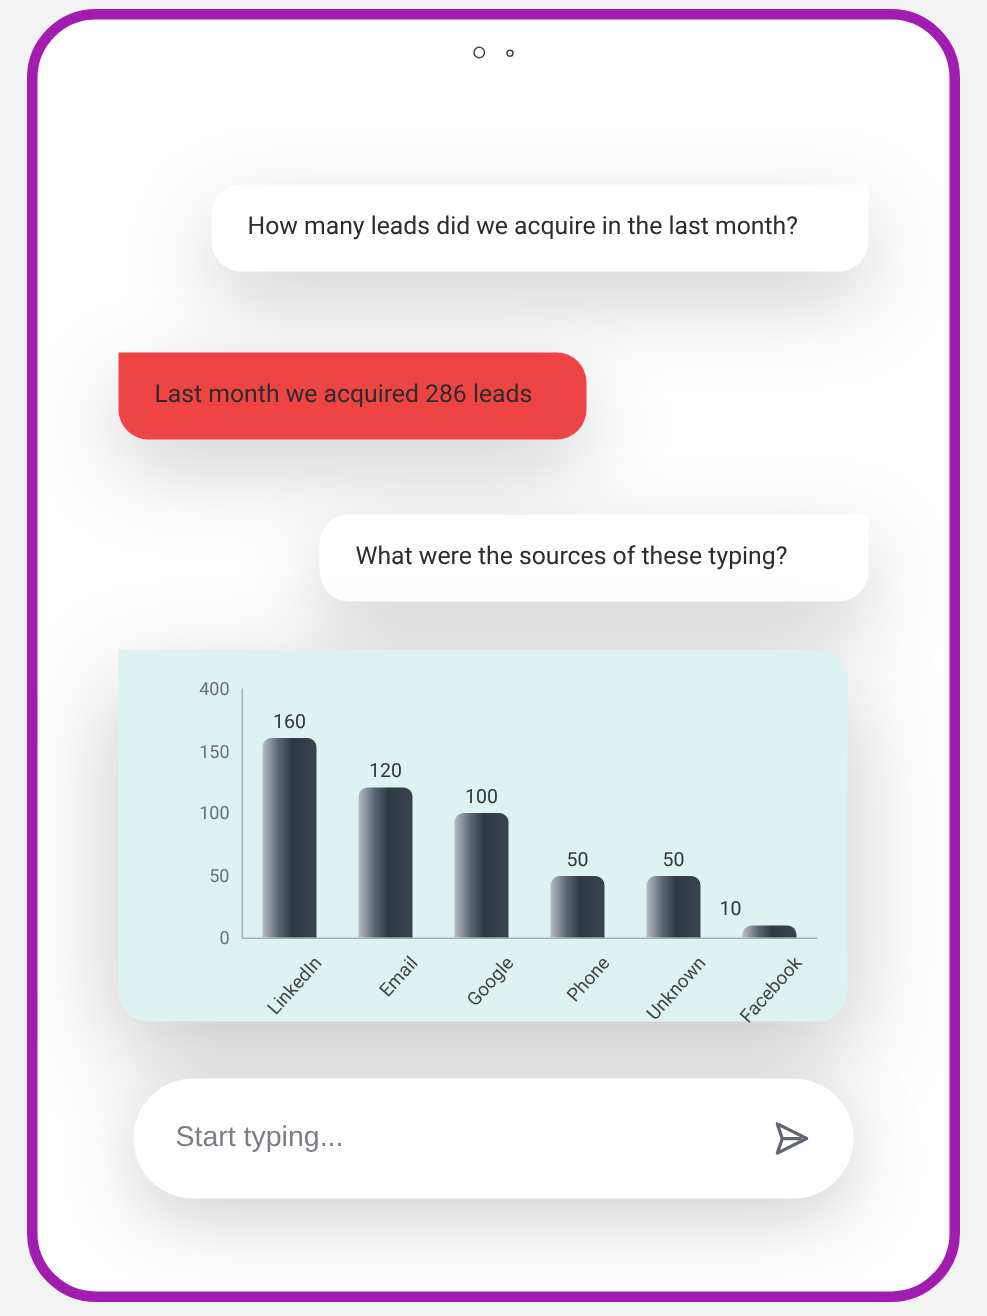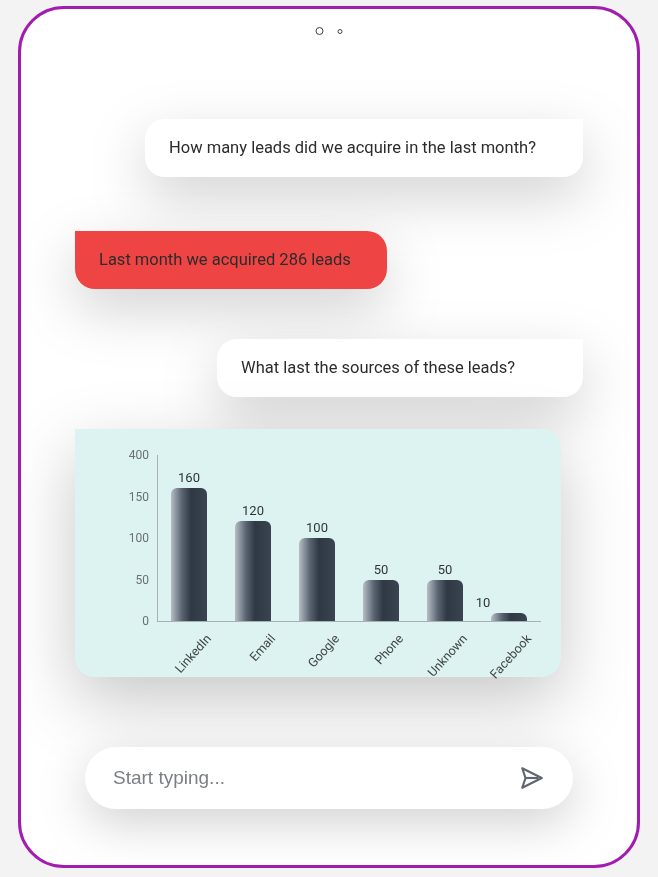--- a/index.html
+++ b/index.html
@@ -7,21 +7,21 @@
     margin: 0; padding: 0;
     width: 658px; height: 877px;
     background: #f3f3f3;
     font-family: -apple-system, BlinkMacSystemFont, "Segoe UI", Roboto, Arial, sans-serif;
   }
   .device {
     position: absolute;
     left: 18px; top: 6px;
     width: 622px; height: 862px;
     background: #ffffff;
-    border: 3px solid #a21caf;
+    border: 7px solid #a21caf;
     border-radius: 46px;
     overflow: hidden;
   }
   .camera {
     position: absolute;
     top: 18px; left: 50%; transform: translateX(-50%);
     display: flex; gap: 14px; align-items: center;
   }
   .cam-dot {
     width: 8px; height: 8px; border-radius: 50%;
@@ -133,21 +133,21 @@
 
     <div class="bubble user" style="right:32px; top:66px; width:438px;">
       <span>How many leads did we acquire in the last month?</span>
     </div>
 
     <div class="bubble bot" style="left:32px; top:178px; width:312px;">
       <span>Last month we acquired 286 leads</span>
     </div>
 
     <div class="bubble user" style="right:32px; top:286px; width:366px;">
-      <span>What last the sources of these leads?</span>
+      <span>What were the sources of these typing?</span>
     </div>
 
     <div class="chart-bubble" style="left:32px; top:376px; width:486px; height:248px;">
       <div class="chart-inner" id="chart">
           <div class="axis-x" style="left: 82px; width: 384px; top: 192px;"></div>
           <div class="axis-y" style="left: 82px; top: 26px; height: 166px;"></div>
           <div class="y-tick" style="left: 34px; top: 192px;">0</div>
           <div class="y-tick" style="left: 34px; top: 150.5px;">50</div>
           <div class="y-tick" style="left: 34px; top: 109px;">100</div>
           <div class="y-tick" style="left: 34px; top: 67.5px;">150</div>
@@ -166,21 +166,21 @@
           <div class="cat-label" style="left: 250px; top: 202px; width: 70px;">Phone</div>
           <div class="bar" style="left: 352px; width: 36px; height: 41.5px; bottom: 56px;"></div>
           <div class="bar-label" style="left: 370px; top: 132.5px;">50</div>
           <div class="cat-label" style="left: 314px; top: 202px; width: 70px;">Unknown</div>
           <div class="bar" style="left: 416px; width: 36px; height: 8.3px; bottom: 56px;"></div>
           <div class="bar-label" style="left: 408px; top: 165.7px;">10</div>
           <div class="cat-label" style="left: 378px; top: 202px; width: 70px;">Facebook</div>
         </div>
     </div>
 
-    <div class="input-wrap" style="left:42px; right:42px; top:694px; height:62px;">
+    <div class="input-wrap" style="left:42px; right:42px; top:662px; height:80px;">
       <input class="input" type="text" placeholder="Start typing..." style="">
       <div class="send">
         <svg viewBox="0 0 24 24" width="26" height="26">
           <path d="M3 3 L21 12 L3 21 L6 12 Z" stroke-linejoin="round"></path>
           <line x1="6" y1="12" x2="18" y2="12"></line>
         </svg>
       </div>
     </div>
 
   </div>

